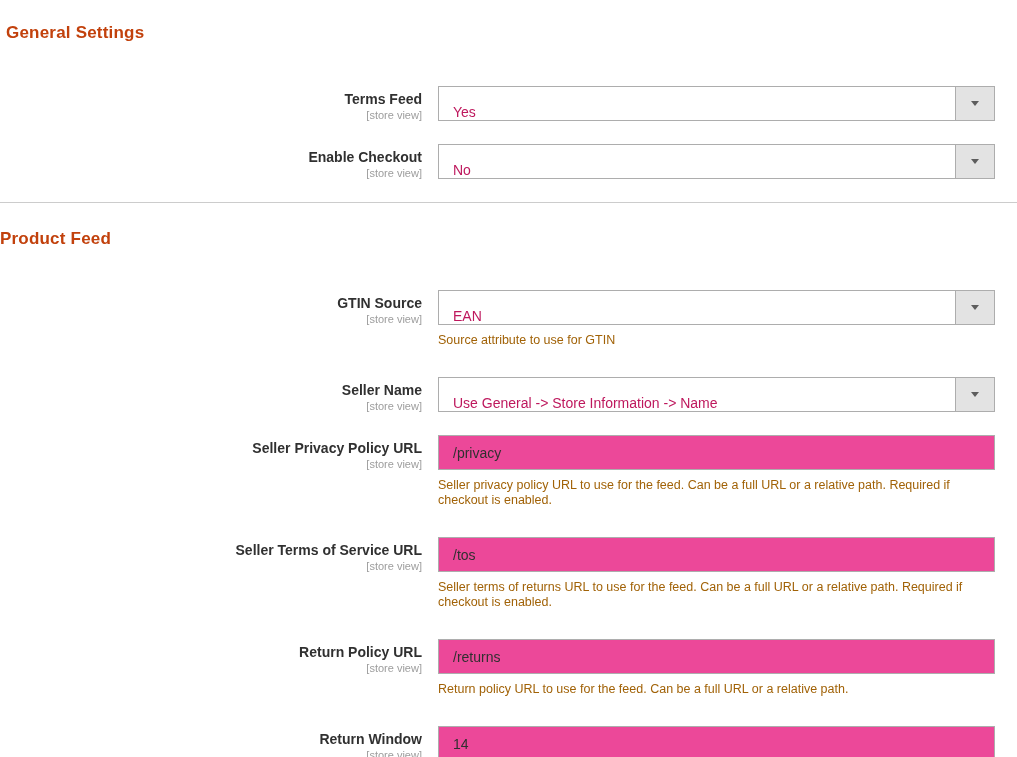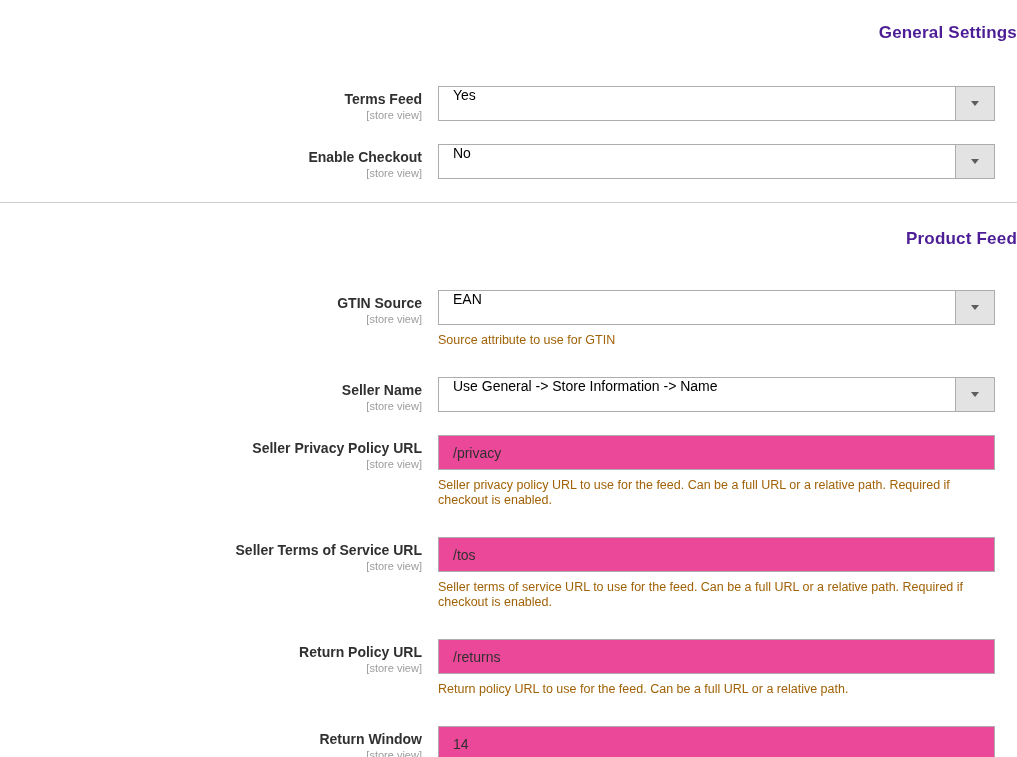--- a/index.html
+++ b/index.html
@@ -11,23 +11,22 @@
     color: #303030;
   }
   .page { width: 1017px; }
 
   .section-title {
     margin: 0;
     padding: 23px 0 0 6px;
     font-size: 17px;
     line-height: 19px;
     font-weight: bold;
-    color: #4c1d95;
+    color: #c2410c;
     letter-spacing: 0.2px;
-    text-align: right;
   }
   .fields { margin-top: 44px; }
   .fields.second { margin-top: 42px; }
 
   .row { display: flex; margin-bottom: 22px; }
   .row.has-note { margin-bottom: 29px; }
 
   .label-col {
     width: 422px;
     flex: 0 0 422px;
@@ -49,24 +48,24 @@
   }
 
   .value-col { margin-left: 16px; width: 557px; flex: 0 0 557px; }
 
   .select {
     position: relative;
     height: 35px;
     border: 1px solid #adadad;
     background: #ffffff;
     display: flex;
-    align-items: flex-start;
+    align-items: flex-end;
     padding: 0 52px 0 14px;
     font-size: 14px;
-    color: #000000;
+    color: #be185d;
     cursor: pointer;
   }
   .select-value {
     white-space: nowrap;
     overflow: hidden;
     text-overflow: ellipsis;
   }
   .select-arrow {
     position: absolute;
     top: 0;
@@ -204,21 +203,21 @@
       </div>
     </div>
 
     <div class="row has-note">
       <div class="label-col">
         <label class="field-label">Seller Terms of Service URL</label>
         <div class="field-scope">[store view]</div>
       </div>
       <div class="value-col">
         <input class="text-input" type="text" value="/tos" style="">
-        <div class="field-note">Seller terms of service URL to use for the feed. Can be a full URL or a relative path. Required if checkout is enabled.</div>
+        <div class="field-note">Seller terms of returns URL to use for the feed. Can be a full URL or a relative path. Required if checkout is enabled.</div>
       </div>
     </div>
 
     <div class="row has-note">
       <div class="label-col">
         <label class="field-label">Return Policy URL</label>
         <div class="field-scope">[store view]</div>
       </div>
       <div class="value-col">
         <input class="text-input" type="text" value="/returns" style="">

